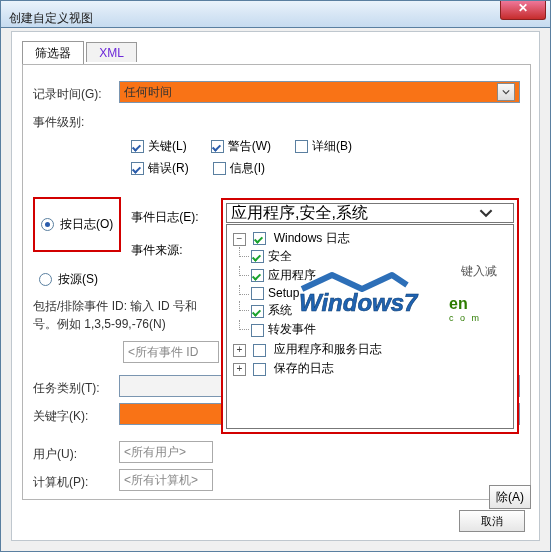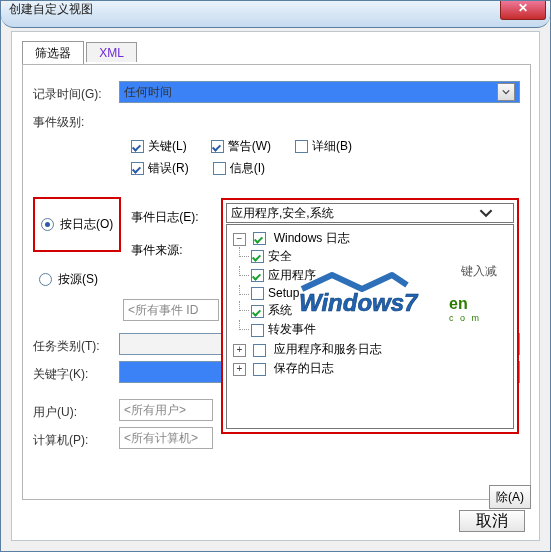--- a/index.html
+++ b/index.html
@@ -1,53 +1,53 @@
 <!DOCTYPE html>
 <html><head>
 <meta charset="utf-8">
 <style>
   body { margin: 0; font-family: "Microsoft YaHei", Tahoma, sans-serif; font-size: 12px; background: #fff; user-select: none; }
   .window { width: 549px; height: 550px; border: 1px solid #5a7fa0; position: relative; background: #f0f0f0; }
-  .titlebar { height: 26px; background: linear-gradient(#eaf3fb, #d7e6f5 50%, #c6dbef); display: flex; align-items: flex-start; border-bottom: 1px solid #5a7fa0; border-radius: 13px; }
+  .titlebar { height: 26px; background: linear-gradient(#eaf3fb, #d7e6f5 50%, #c6dbef); display: flex; align-items: flex-end; border-bottom: 1px solid #5a7fa0; }
   .titlebar span { margin-left: 8px; font-size: 12px; color: #222; }
   .win-close { position: absolute; right: 4px; top: 0; width: 44px; height: 18px; background: linear-gradient(#e79,#c62c2c); border: 1px solid #8a2020; border-top: none; border-radius: 0 0 3px 3px; color: #fff; text-align: center; line-height: 15px; font-size: 12px; font-weight: bold; }
   .client { position: absolute; left: 10px; right: 10px; top: 30px; bottom: 10px; background: #fff; border: 1px solid #bfc7ce; }
   .tabset { position: relative; height: 24px; margin: 8px 0 0 10px; }
   .tab { display: inline-block; padding: 3px 12px 2px; border: 1px solid #999; border-bottom: none; background: #fff; font-size: 12px; margin-right: -1px; position: relative; top: 1px; }
   .tab.inactive { background: #f2f2f2; color: #6d28d9; }
   .tabpanel { position: absolute; left: 10px; right: 8px; top: 32px; bottom: 40px; border: 1px solid #b5b5b5; background: #fff; padding: 10px 10px; }
   .row { display: flex; align-items: flex-end; height: 24px; margin: 4px 0; font-size: 12px; color: #333; }
   .label { width: 80px; text-align: left; padding-right: 6px; white-space: nowrap; }
-  .combo { flex: 1; height: 20px; border: 1px solid #7a95b0; background: #3b82f6; font-size: 12px; padding: 0 4px; display: flex; align-items: center; justify-content: space-between; }
+  .combo { flex: 1; height: 20px; border: 1px solid #7a95b0; background: #f97316; font-size: 12px; padding: 0 4px; display: flex; align-items: center; justify-content: space-between; }
   .combo .btn { width: 16px; height: 16px; border: 1px solid #888; background: linear-gradient(#f9f9f9,#ddd); display: flex; align-items: center; justify-content: center; }
   .combo .btn svg { width: 8px; height: 8px; }
   .chkrow { display: flex; gap: 16px; align-items: center; margin-left: 90px; height: 22px; }
   .chkrow label { display: flex; align-items: center; gap: 4px; font-size: 12px; cursor: pointer; margin-left: 8px; }
   .chk { width: 13px; height: 13px; appearance: none; border: 1px solid #5a7fa0; background: #fff; position: relative; margin: 0; }
   .chk:checked::after { content: ""; position: absolute; left: 2px; top: 5px; width: 3px; height: 6px; border: solid #2a5cab; border-width: 0 2px 2px 0; transform: rotate(45deg) translate(-2px,-2px); }
   .radio-group { display: flex; flex-direction: column; gap: 16px; margin-top: 8px; }
   .radio { appearance: none; width: 13px; height: 13px; border: 1px solid #5a7fa0; border-radius: 50%; margin: 0 6px 0 0; position: relative; background: #fff; }
   .radio:checked::after { content: ""; position: absolute; left: 3px; top: 3px; width: 5px; height: 5px; background: #2a5cab; border-radius: 50%; }
   .redbox { border: 2px solid #d20000; padding: 17px 6px; }
   .smallgrey { color: #888; font-size: 12px; border: 1px solid #aaa; background: #fff; height: 20px; display: flex; align-items: center; padding: 0 4px; width: 62px; }
   .dropdown-panel { position: absolute; left: 198px; top: 133px; width: 294px; height: 232px; border: 2px solid #d20000; background: #fff; }
-  .dd-combo { height: 18px; border: 1px solid #777; margin: 3px 3px 0 3px; display: flex; align-items: center; justify-content: space-between; padding: 0 20px 0 4px; font-size: 12px; }
+  .dd-combo { height: 18px; border: 1px solid #777; margin: 3px 3px 0 3px; display: flex; align-items: center; justify-content: space-between; padding: 0 20px 0 4px; font-size: 16px; }
   .dd-list { position: absolute; left: 3px; right: 3px; top: 24px; bottom: 3px; border: 1px solid #777; background: #fff; overflow: auto; padding: 4px; }
   .tree ul { list-style: none; margin: 0; padding-left: 18px; }
   .tree > ul { padding-left: 2px; }
   .tree li { position: relative; padding: 1px 0; white-space: nowrap; }
   .tree li::before { content: ""; position: absolute; left: -12px; top: 0; bottom: 50%; border-left: 1px dotted #999; }
   .tree li::after  { content: ""; position: absolute; left: -12px; top: 9px; width: 10px; border-top: 1px dotted #999; }
   .tree > ul > li::before, .tree > ul > li::after { display: none; }
   .toggler { display: inline-block; width: 11px; height: 11px; border: 1px solid #888; background: #fff; text-align: center; line-height: 9px; font-size: 10px; margin-right: 4px; color: #444; }
   .tchk { width: 13px; height: 13px; appearance: none; border: 1px solid #5a7fa0; background: #fff; margin: 0 4px 0 0; position: relative; vertical-align: middle; }
   .tchk:checked::after { content: ""; position: absolute; left: 2px; top: 5px; width: 3px; height: 6px; border: solid #19a22e; border-width: 0 2px 2px 0; transform: rotate(45deg) translate(-2px,-2px); }
   .watermark { position: absolute; right: 6px; top: 40px; pointer-events: none; }
   .buttons { position: absolute; right: 14px; bottom: 8px; display: flex; gap: 6px; }
-  .btn7 { min-width: 66px; height: 22px; border: 1px solid #8c8c8c; background: linear-gradient(#fefefe,#e6e6e6); font-size: 16px; padding: 0 10px; cursor: pointer; }
+  .btn7 { min-width: 66px; height: 22px; border: 1px solid #8c8c8c; background: linear-gradient(#fefefe,#e6e6e6); font-size: 11px; padding: 0 10px; cursor: pointer; }
   .side-btn { position: absolute; right: -1px; top: 420px; width: 40px; height: 22px; border: 1px solid #8c8c8c; background: linear-gradient(#fefefe,#e6e6e6); font-size: 12px; display: flex; align-items: center; justify-content: center; }
   .inc-text { margin-top: 6px; font-size: 12px; color: #333; line-height: 18px; width: 175px; }
 </style>
 </head>
 <body>
 
 <div class="window">
   <div class="titlebar">
     <span>创建自定义视图</span>
     <div class="win-close">✕</div>
@@ -111,20 +111,24 @@
               <input type="radio" class="radio" name="src" style="">
               <span>按源(S)</span>
             </label>
         </div>
         <div style="display:flex; flex-direction:column; gap:16px; margin-top:20px;">
           <span>事件日志(E):</span>
           <span>事件来源:</span>
         </div>
       </div>
 
+      <div class="inc-text">
+        <span>包括/排除事件 ID: 输入 ID 号和</span><br>
+        <span>号。例如 1,3,5-99,-76(N)</span>
+      </div>
 
       <div style="margin:8px 0 0 90px;">
         <div class="smallgrey" style="width:86px;">&lt;所有事件 ID</div>
       </div>
 
       <div class="row" style="margin-top:10px;">
         <span class="label">任务类别(T):</span>
         <div class="combo" style="background:#f3f3f3;">
             <span></span>
             <span class="btn">

